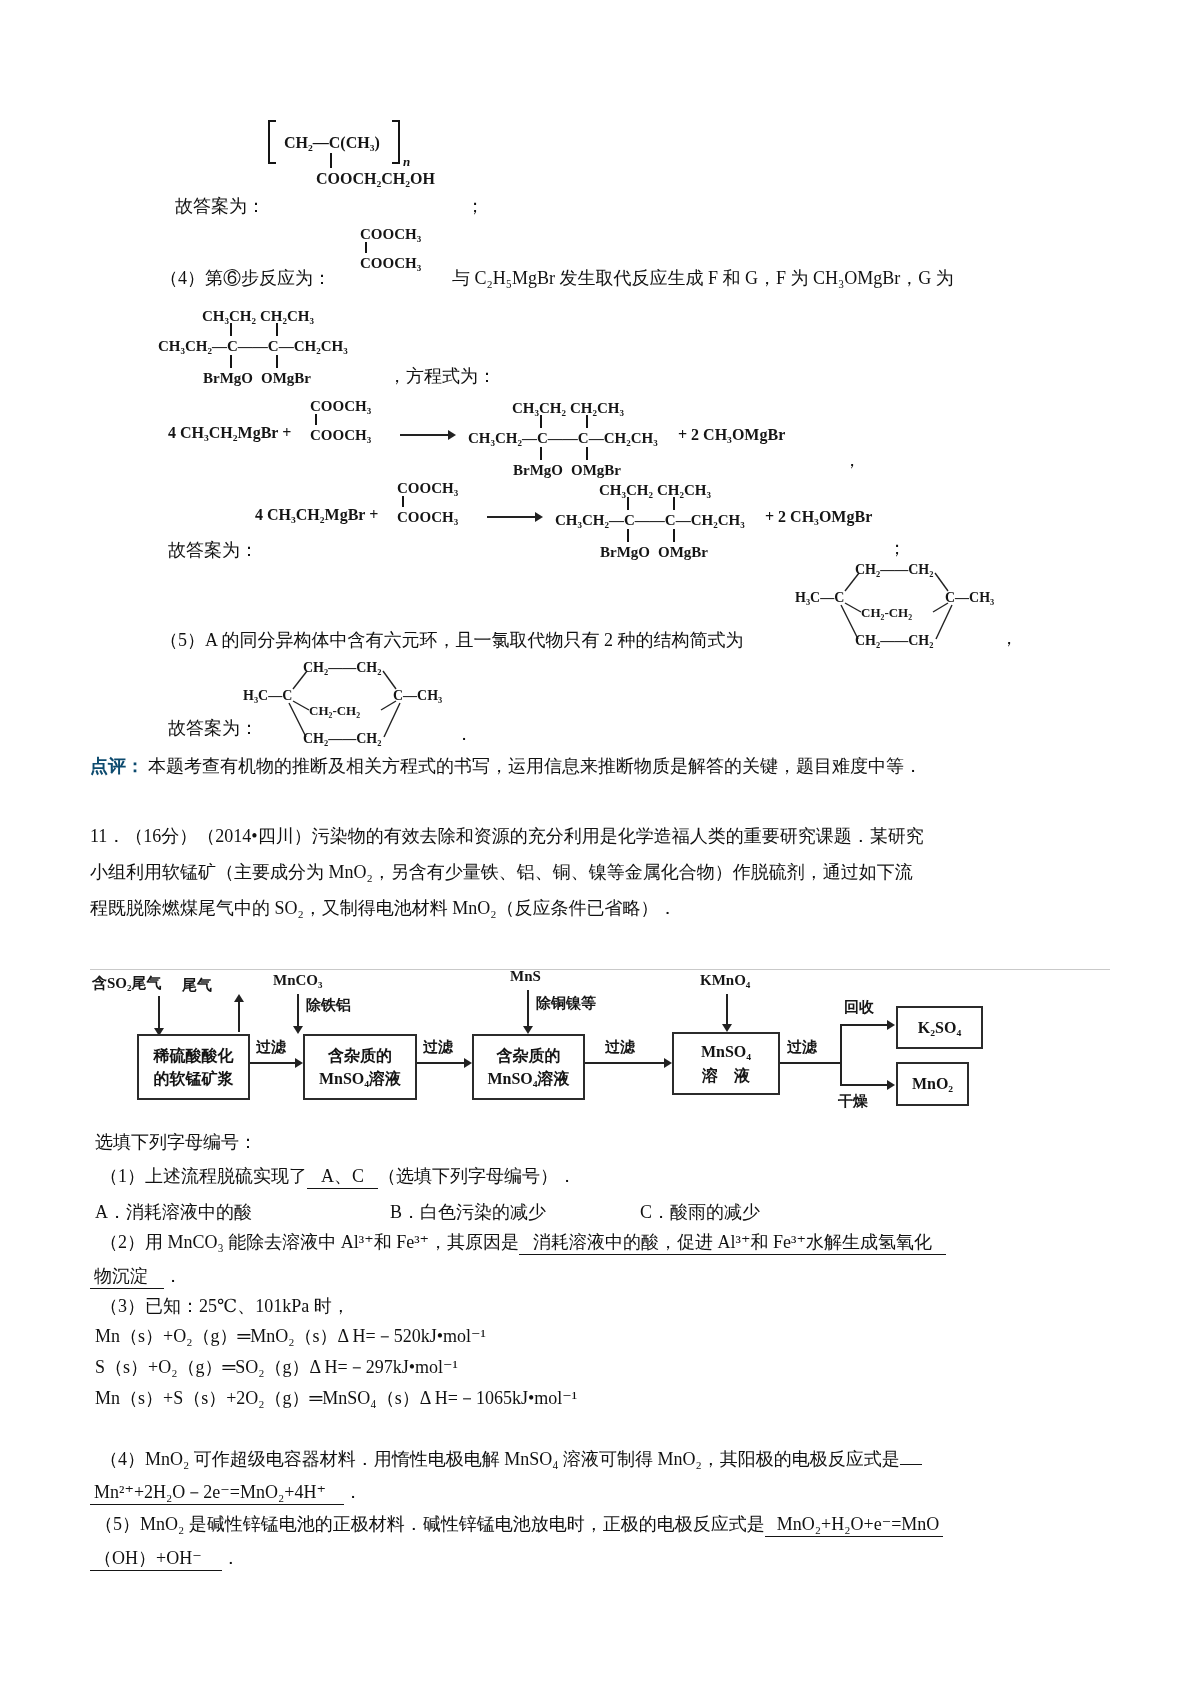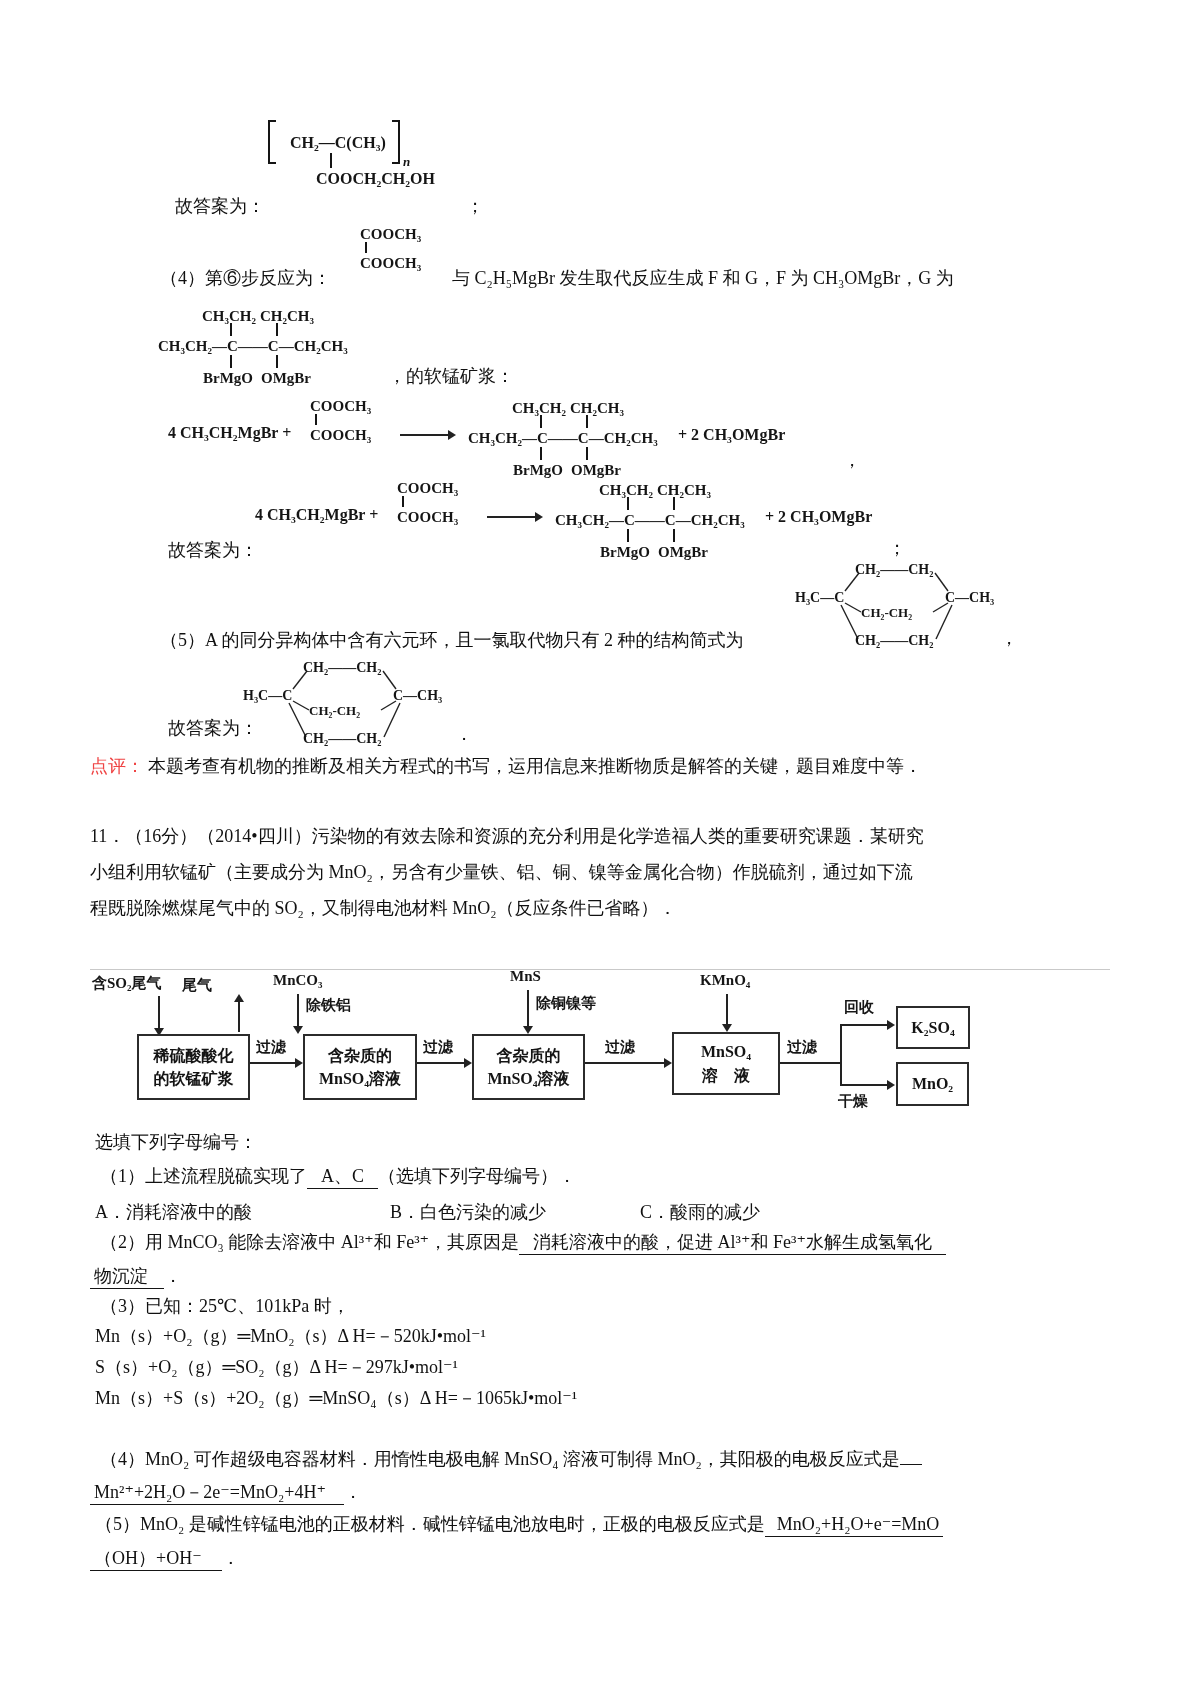--- a/index.html
+++ b/index.html
@@ -14,37 +14,37 @@
 .vline{position:absolute;width:1.8px;background:#222;}
 .tri-r{position:absolute;width:0;height:0;border-left:8px solid #222;border-top:5px solid transparent;border-bottom:5px solid transparent;}
 .tri-d{position:absolute;width:0;height:0;border-top:8px solid #222;border-left:5px solid transparent;border-right:5px solid transparent;}
 .tri-u{position:absolute;width:0;height:0;border-bottom:8px solid #222;border-left:5px solid transparent;border-right:5px solid transparent;}
 .brkL{position:absolute;width:8px;border-left:2.2px solid #151515;border-top:2.2px solid #151515;border-bottom:2.2px solid #151515;}
 .brkR{position:absolute;width:8px;border-right:2.2px solid #151515;border-top:2.2px solid #151515;border-bottom:2.2px solid #151515;}
 .dbox{position:absolute;border:2px solid #2b2b2b;display:flex;flex-direction:column;align-items:center;justify-content:center;text-align:center;font-weight:bold;font-size:16px;color:#141414;line-height:1.45;background:#fff;}
 .dlab{position:absolute;font-weight:bold;font-size:15px;color:#161616;white-space:nowrap;}
 .u{border-bottom:1.6px solid #151515;padding:0 14px 2px;}
 .u2{border-bottom:1.6px solid #151515;padding:0 4px 2px;}
-.blue{color:#ef4444;}
+.blue{color:#0c4a6e;font-weight:bold;}
 .rule{position:absolute;height:1px;background:#c9c9c9;}
 .ring{position:absolute;width:204px;height:96px;}
 .rtext{position:absolute;font-weight:bold;font-size:14px;color:#151515;white-space:nowrap;}
 .gp{position:absolute;width:246px;height:82px;}
 .ds{position:absolute;width:84px;height:48px;}
 .stub{display:inline-block;width:22px;border-bottom:1.6px solid #151515;}
 .n-sub{position:absolute;font-style:italic;font-weight:bold;font-size:13px;color:#151515;}
 </style>
 </head>
 <body>
 
 <div class="page">
 
   <div class="gp" style="left:268px;top:112px;width:260px;height:80px;">
     <div class="brkL" style="left:0;top:8px;height:44px;"></div>
-    <span class="chem chem16" style="left:22px;top:22px;">CH₂—C(CH₃)</span>
+    <span class="chem chem16" style="left:16px;top:22px;">CH₂—C(CH₃)</span>
     <div class="brkR" style="left:124px;top:8px;height:44px;"></div>
     <span class="n-sub" style="left:135px;top:42px;">n</span>
     <div class="vbar" style="left:62px;top:41px;height:15px;"></div>
     <span class="chem chem16" style="left:48px;top:58px;">COOCH₂CH₂OH</span>
   </div>
   <span class="t" style="left:175px;top:194px;">故答案为：</span>
   <span class="t" style="left:466px;top:194px;">；</span>
 
   <span class="t" style="left:160px;top:266px;">（4）第⑥步反应为：</span>
   <div class="ds" style="left:360px;top:226px;">
@@ -58,21 +58,21 @@
     <span class="chem" style="left:44px;top:0;">CH₃CH₂</span>
     <span class="chem" style="left:102px;top:0;">CH₂CH₃</span>
     <div class="vbar" style="left:72px;top:15px;height:13px;"></div>
     <div class="vbar" style="left:118px;top:15px;height:13px;"></div>
     <span class="chem" style="left:0;top:30px;">CH₃CH₂—C——C—CH₂CH₃</span>
     <div class="vbar" style="left:72px;top:47px;height:13px;"></div>
     <div class="vbar" style="left:118px;top:47px;height:13px;"></div>
     <span class="chem" style="left:45px;top:62px;">BrMgO</span>
     <span class="chem" style="left:103px;top:62px;">OMgBr</span>
   </div>
-  <span class="t" style="left:388px;top:364px;">，的软锰矿浆：</span>
+  <span class="t" style="left:388px;top:364px;">，方程式为：</span>
 
   <div style="position:absolute;left:168px;top:398px;width:700px;height:82px;">
     <span class="chem chem16" style="left:0;top:26px;">4 CH₃CH₂MgBr +</span>
     <div class="ds" style="left:142px;top:0;">
       <span class="chem" style="left:0;top:0;">COOCH₃</span>
       <div class="vbar" style="left:5px;top:16px;height:11px;"></div>
       <span class="chem" style="left:0;top:29px;">COOCH₃</span>
     </div>
     <div class="hline" style="left:232px;top:36px;width:50px;"></div>
     <div class="tri-r" style="left:280px;top:32px;"></div>
@@ -221,21 +221,21 @@
     <div class="vline" style="left:750px;top:72px;height:62px;"></div>
 
     <span class="dlab" style="left:754px;top:46px;">回收</span>
     <div class="hline" style="left:750px;top:72px;width:48px;"></div>
     <div class="tri-r" style="left:797px;top:68px;"></div>
 
     <span class="dlab" style="left:748px;top:140px;">干燥</span>
     <div class="hline" style="left:750px;top:132px;width:48px;"></div>
     <div class="tri-r" style="left:797px;top:128px;"></div>
 
-    <div class="dbox" style="left:806px;top:54px;width:74px;height:43px;">
+    <div class="dbox" style="left:806px;top:54px;width:87px;height:43px;">
       <span>K₂SO₄</span>
     </div>
     <div class="dbox" style="left:806px;top:110px;width:73px;height:44px;">
       <span>MnO₂</span>
     </div>
   </div>
 
   <span class="t" style="left:95px;top:1130px;">选填下列字母编号：</span>
 
   <div class="t" style="left:100px;top:1164px;">

